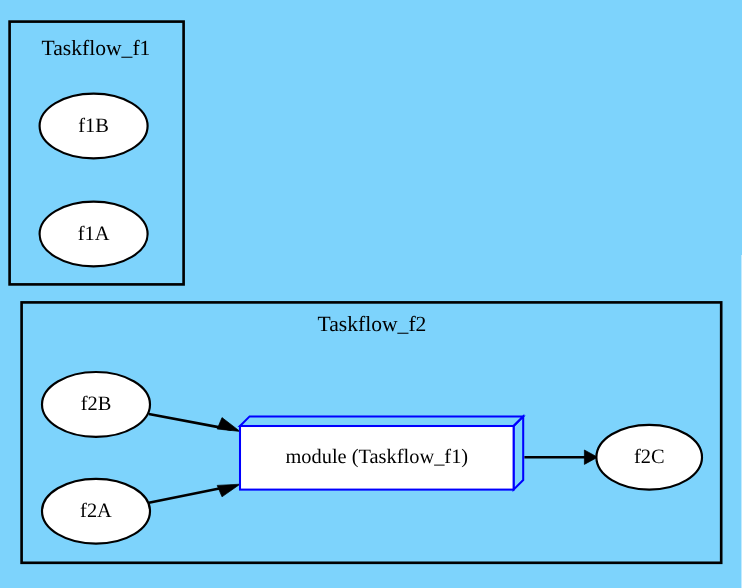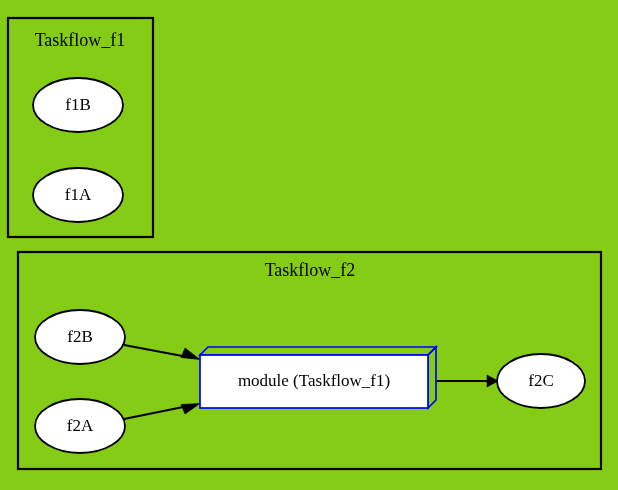--- a/index.html
+++ b/index.html
@@ -5,21 +5,21 @@
 <style>
   html, body {
     margin: 0;
     padding: 0;
     background: #ffffff;
   }
   #canvas-wrap {
     position: relative;
     width: 618px;
     height: 490px;
-    background: #84cc16;
+    background: #7dd3fc;
     overflow: hidden;
     font-family: "Liberation Serif", "DejaVu Serif", serif;
   }
   svg#graph {
     display: block;
     width: 618px;
     height: 490px;
   }
   .cluster-rect {
     fill: none;

